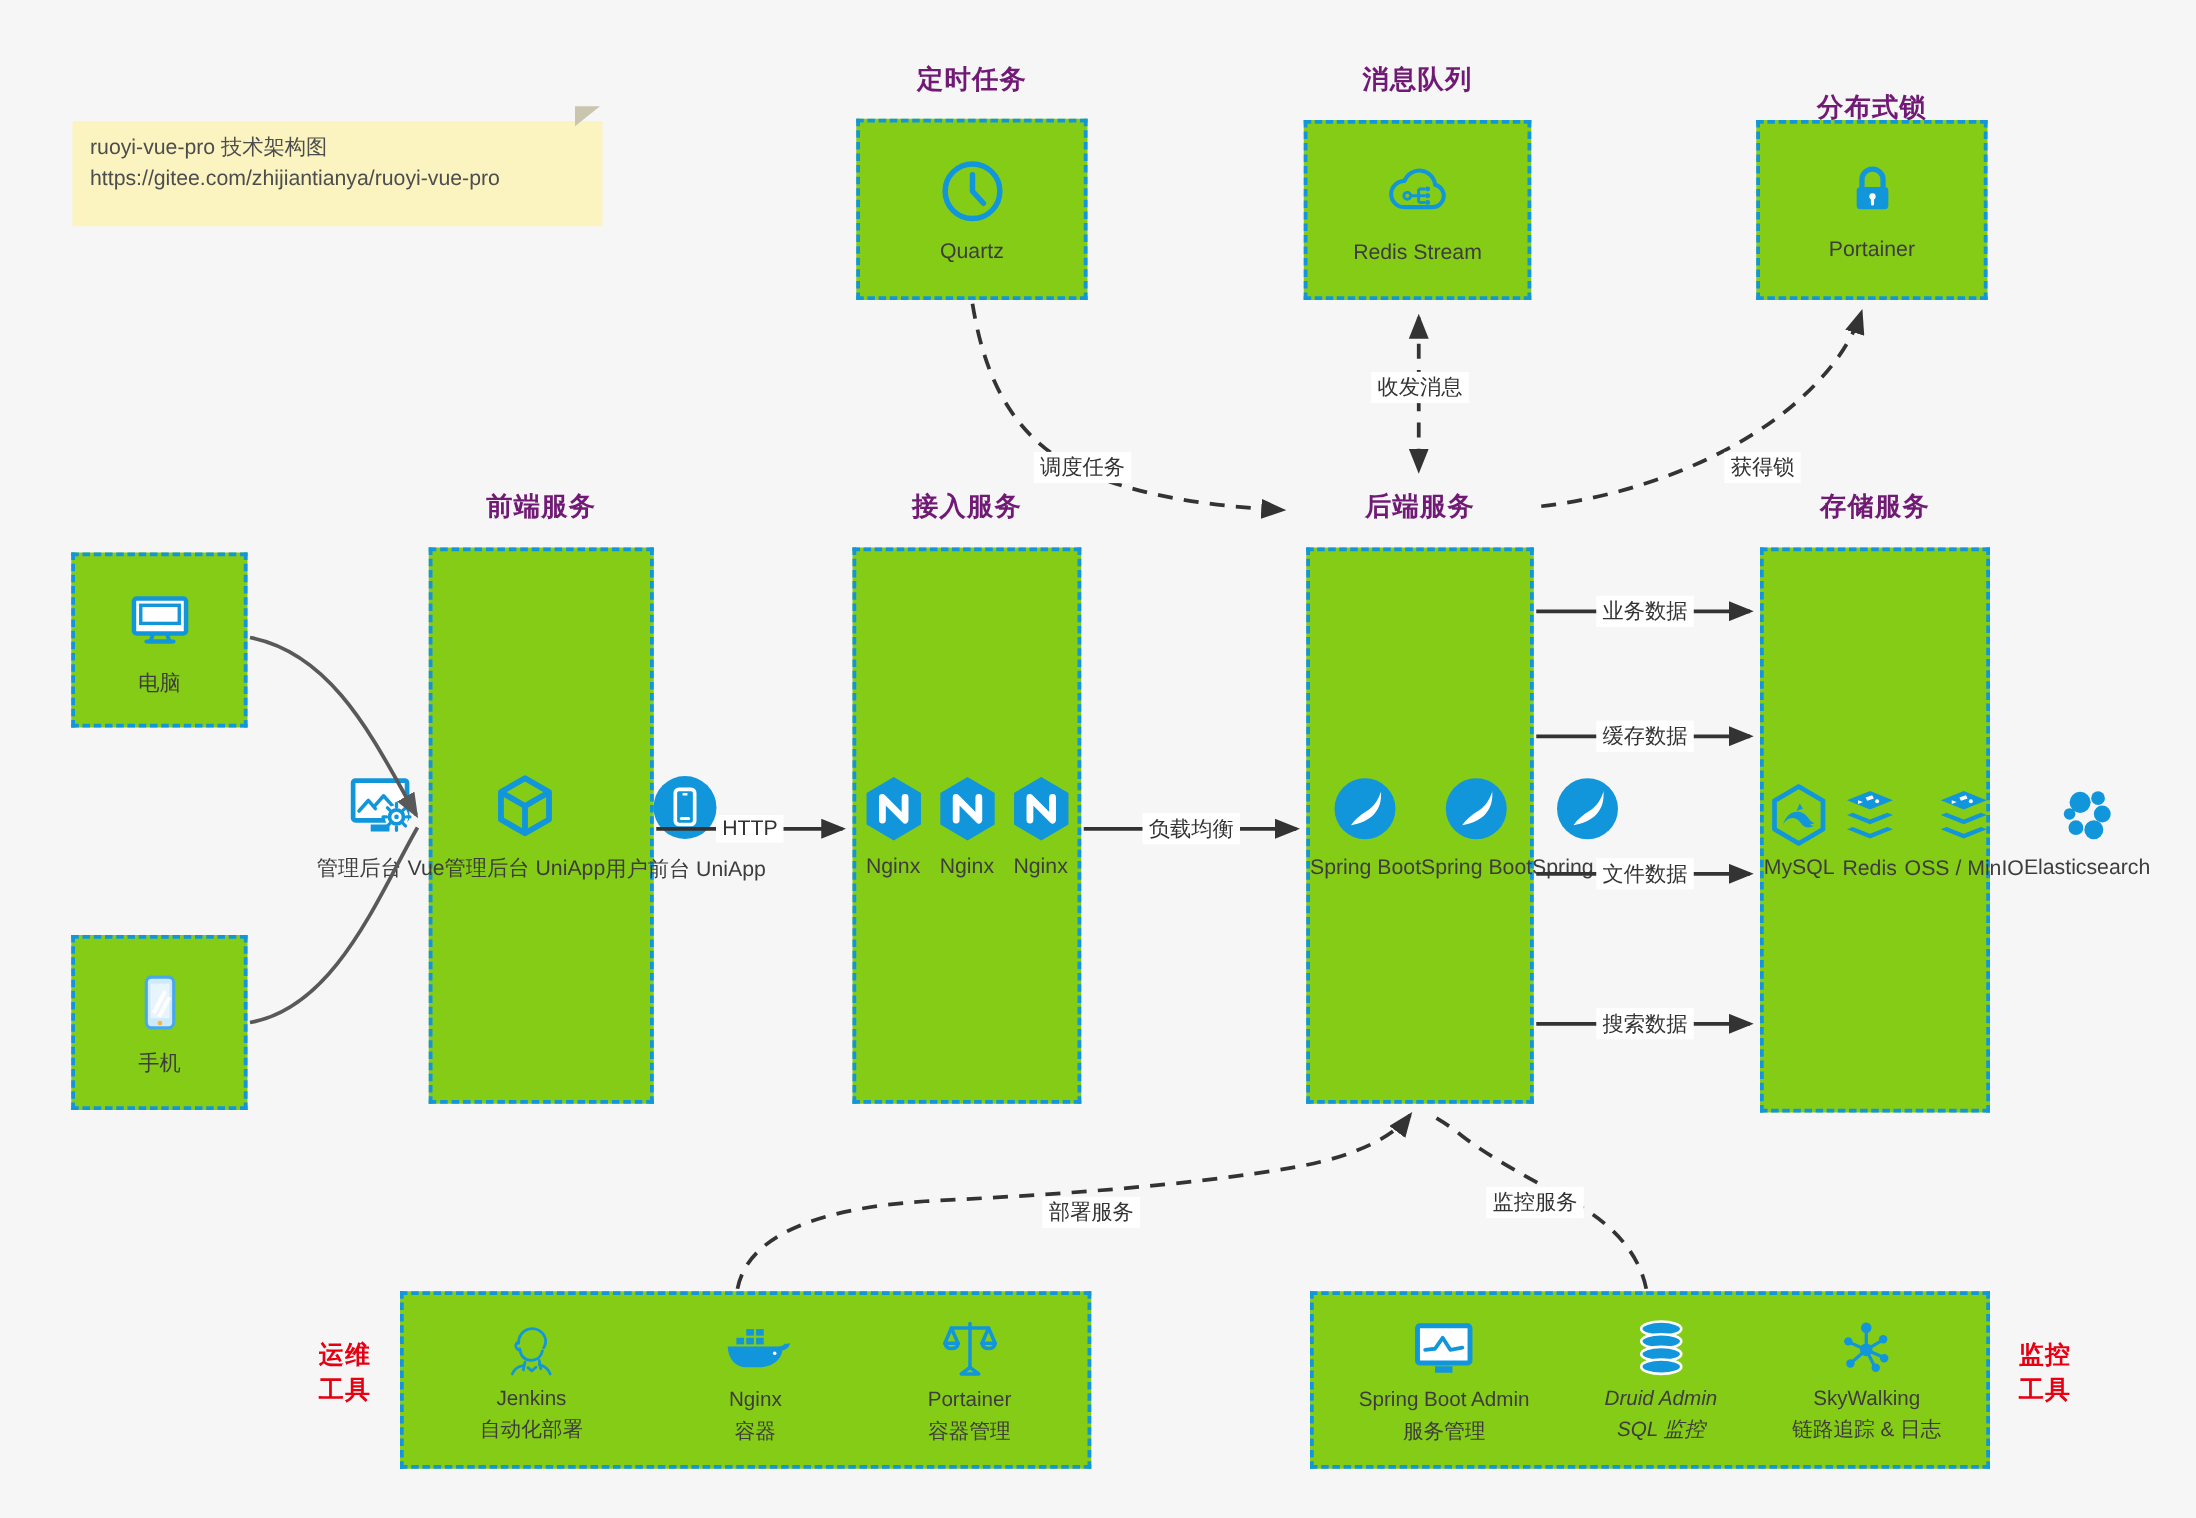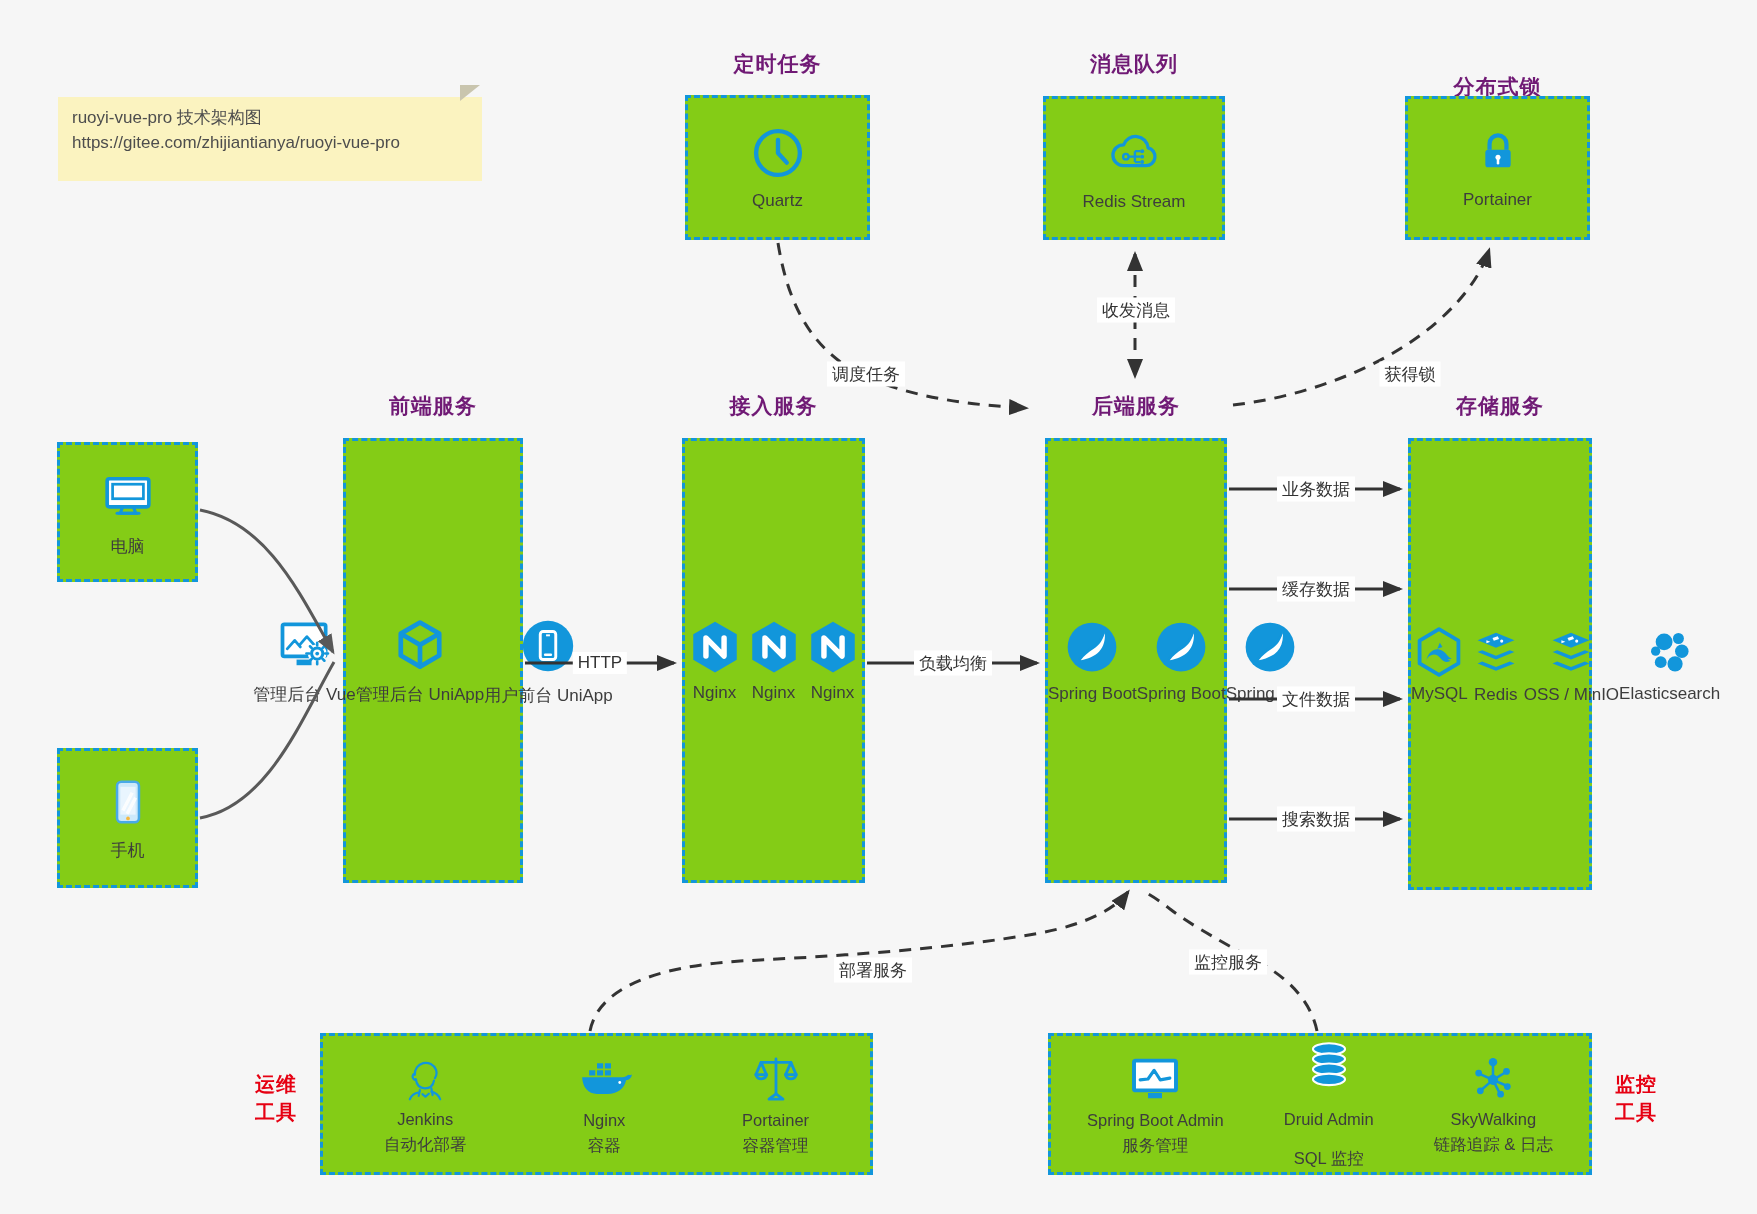--- a/index.html
+++ b/index.html
@@ -327,21 +327,21 @@
       <span class="icon-wrap">
         <svg viewBox="0 0 64 64" width="56" height="56">
           <rect x="8" y="11" width="48" height="34" rx="2" fill="#fff" stroke="#1296db" stroke-width="4.5"></rect>
           <path d="M15 33l9-1 7-10 7 11 11-2" fill="none" stroke="#1296db" stroke-width="3.5" stroke-linecap="round" stroke-linejoin="round"></path>
           <path d="M24 51h16" stroke="#1296db" stroke-width="6"></path>
         </svg>
       </span>
       <div class="duo-label">Spring Boot Admin</div>
       <div class="duo-label">服务管理</div>
     </div>
-    <div class="node" style="gap:16px;">
+    <div class="node" style="gap:2px;font-style:italic;">
       <span class="icon-wrap">
         <svg viewBox="0 0 64 64" width="54" height="54">
           <g fill="#1296db" stroke="#fdfdfd" stroke-width="2.5">
             <ellipse cx="32" cy="13" rx="19" ry="6.8"></ellipse>
             <ellipse cx="32" cy="25" rx="19" ry="6.8"></ellipse>
             <ellipse cx="32" cy="37" rx="19" ry="6.8"></ellipse>
             <ellipse cx="32" cy="49" rx="19" ry="6.8"></ellipse>
           </g>
         </svg>
       </span>

